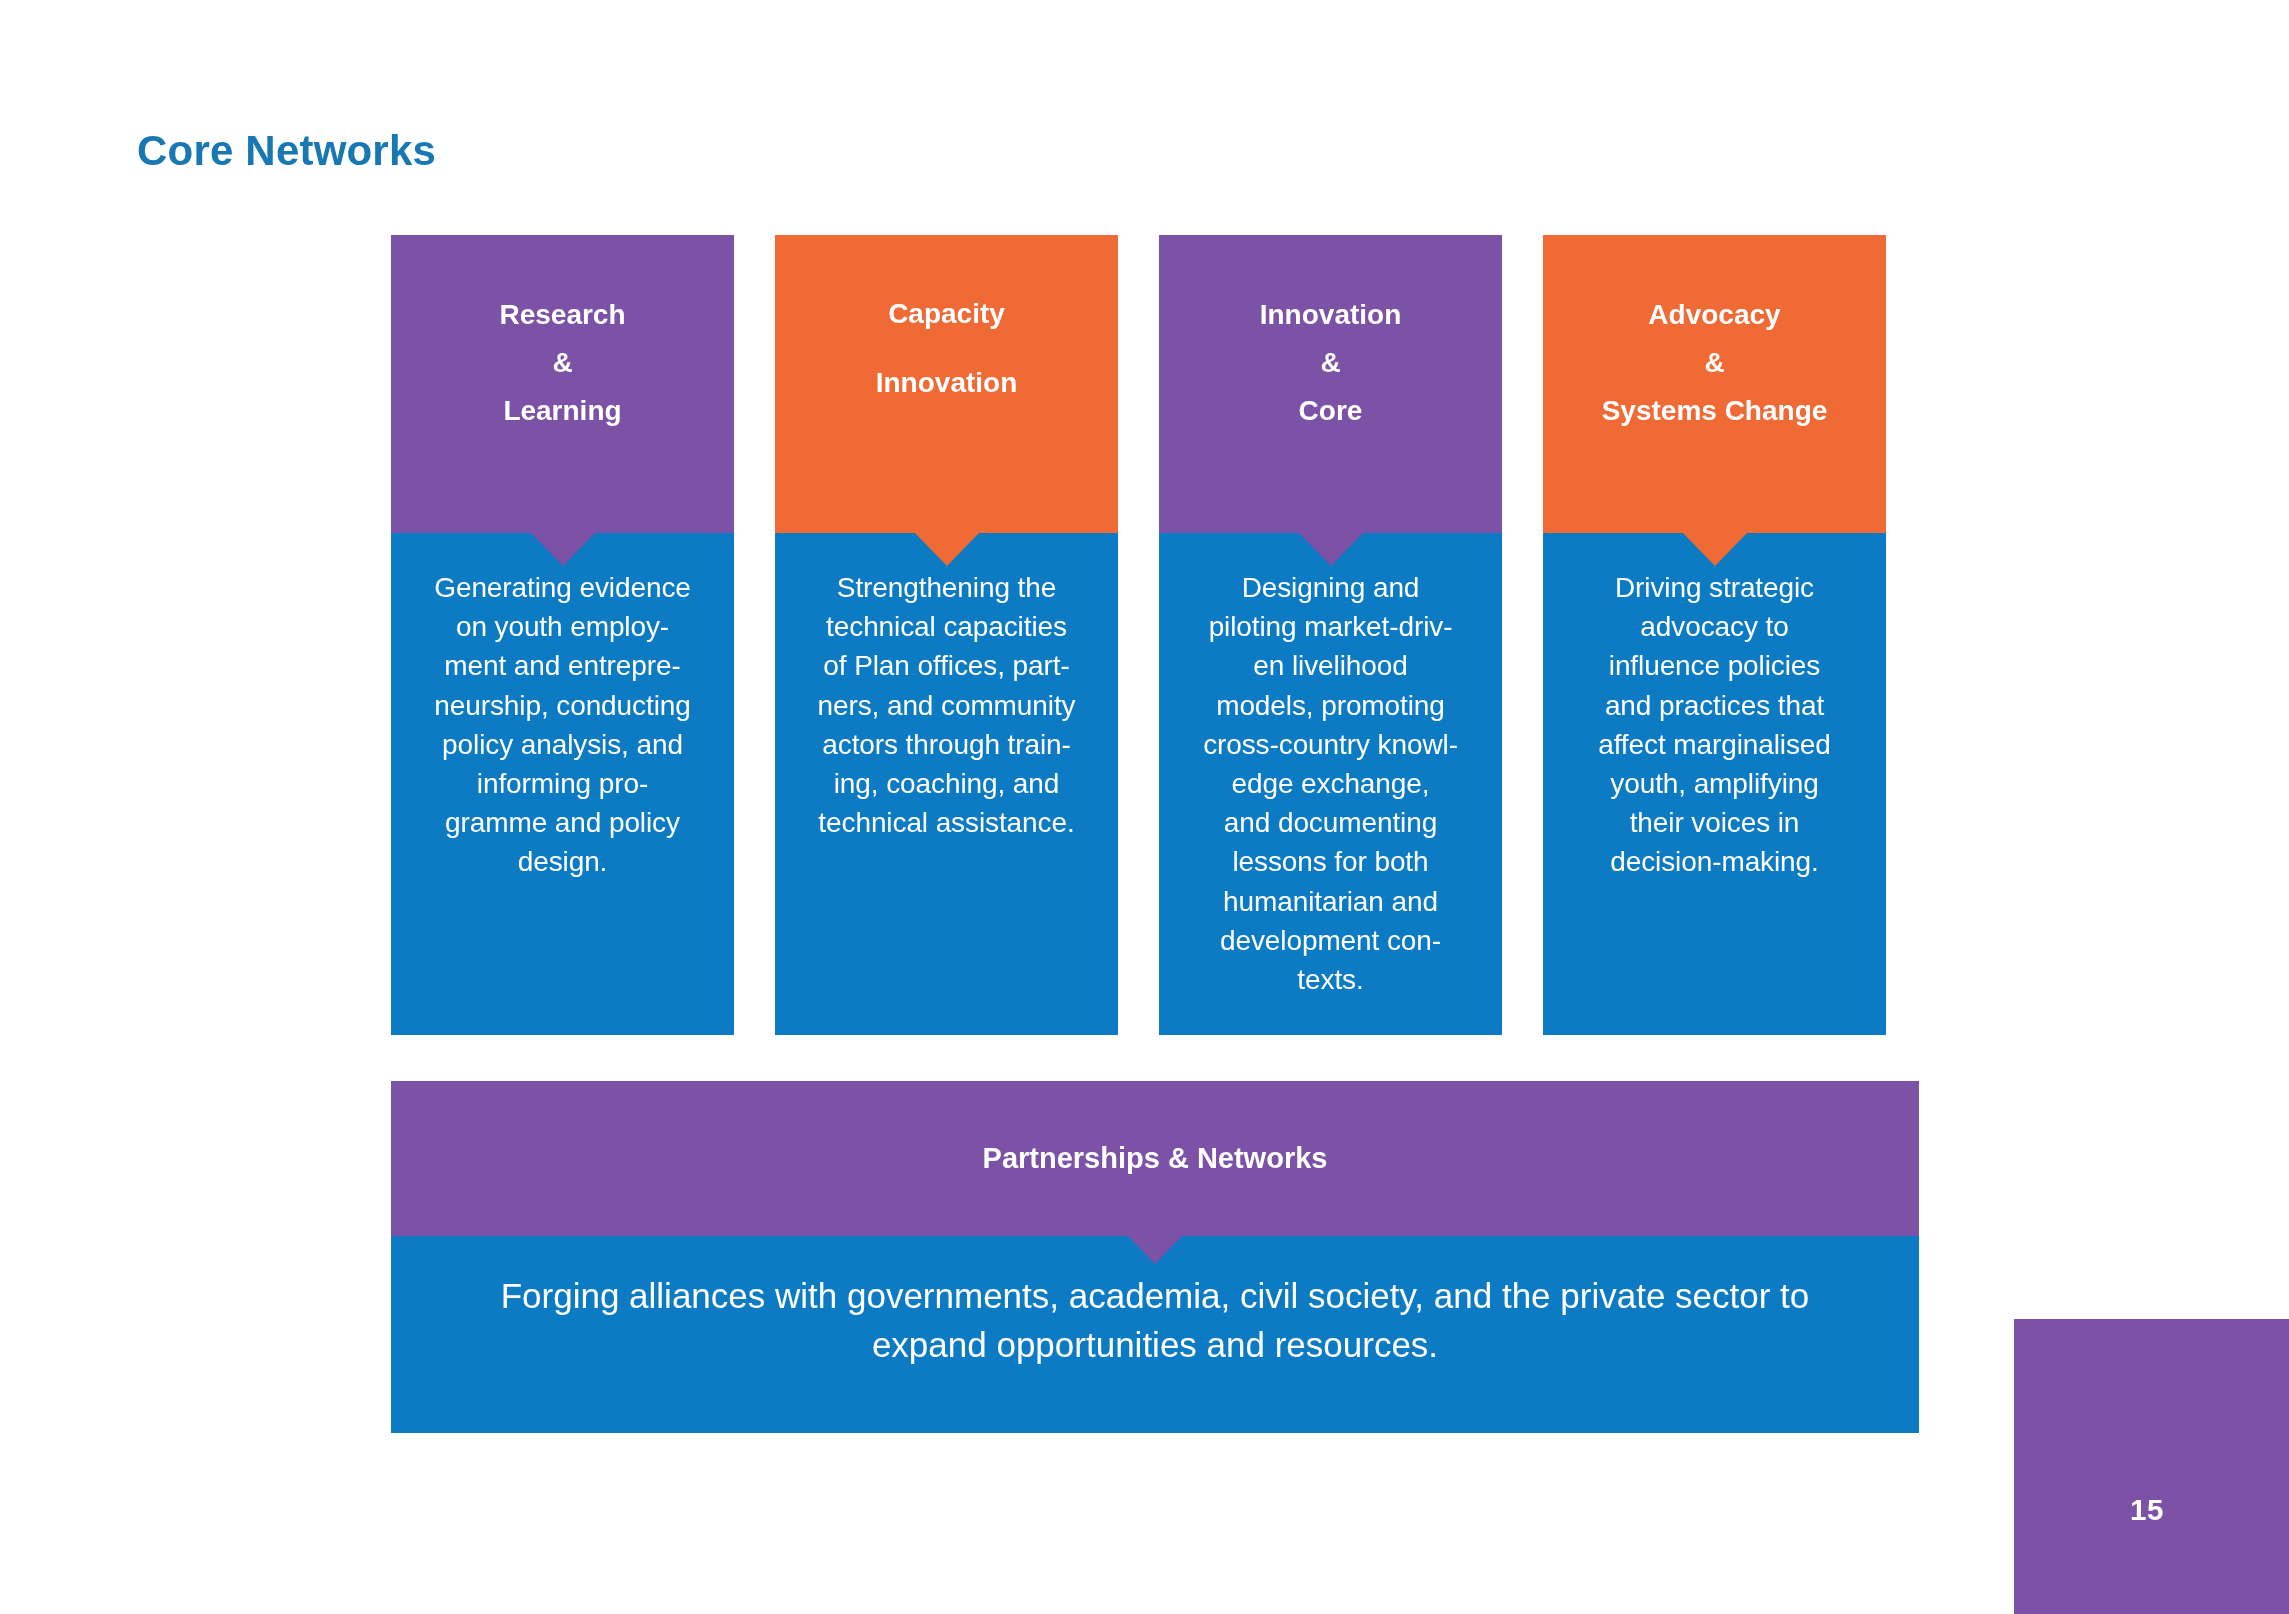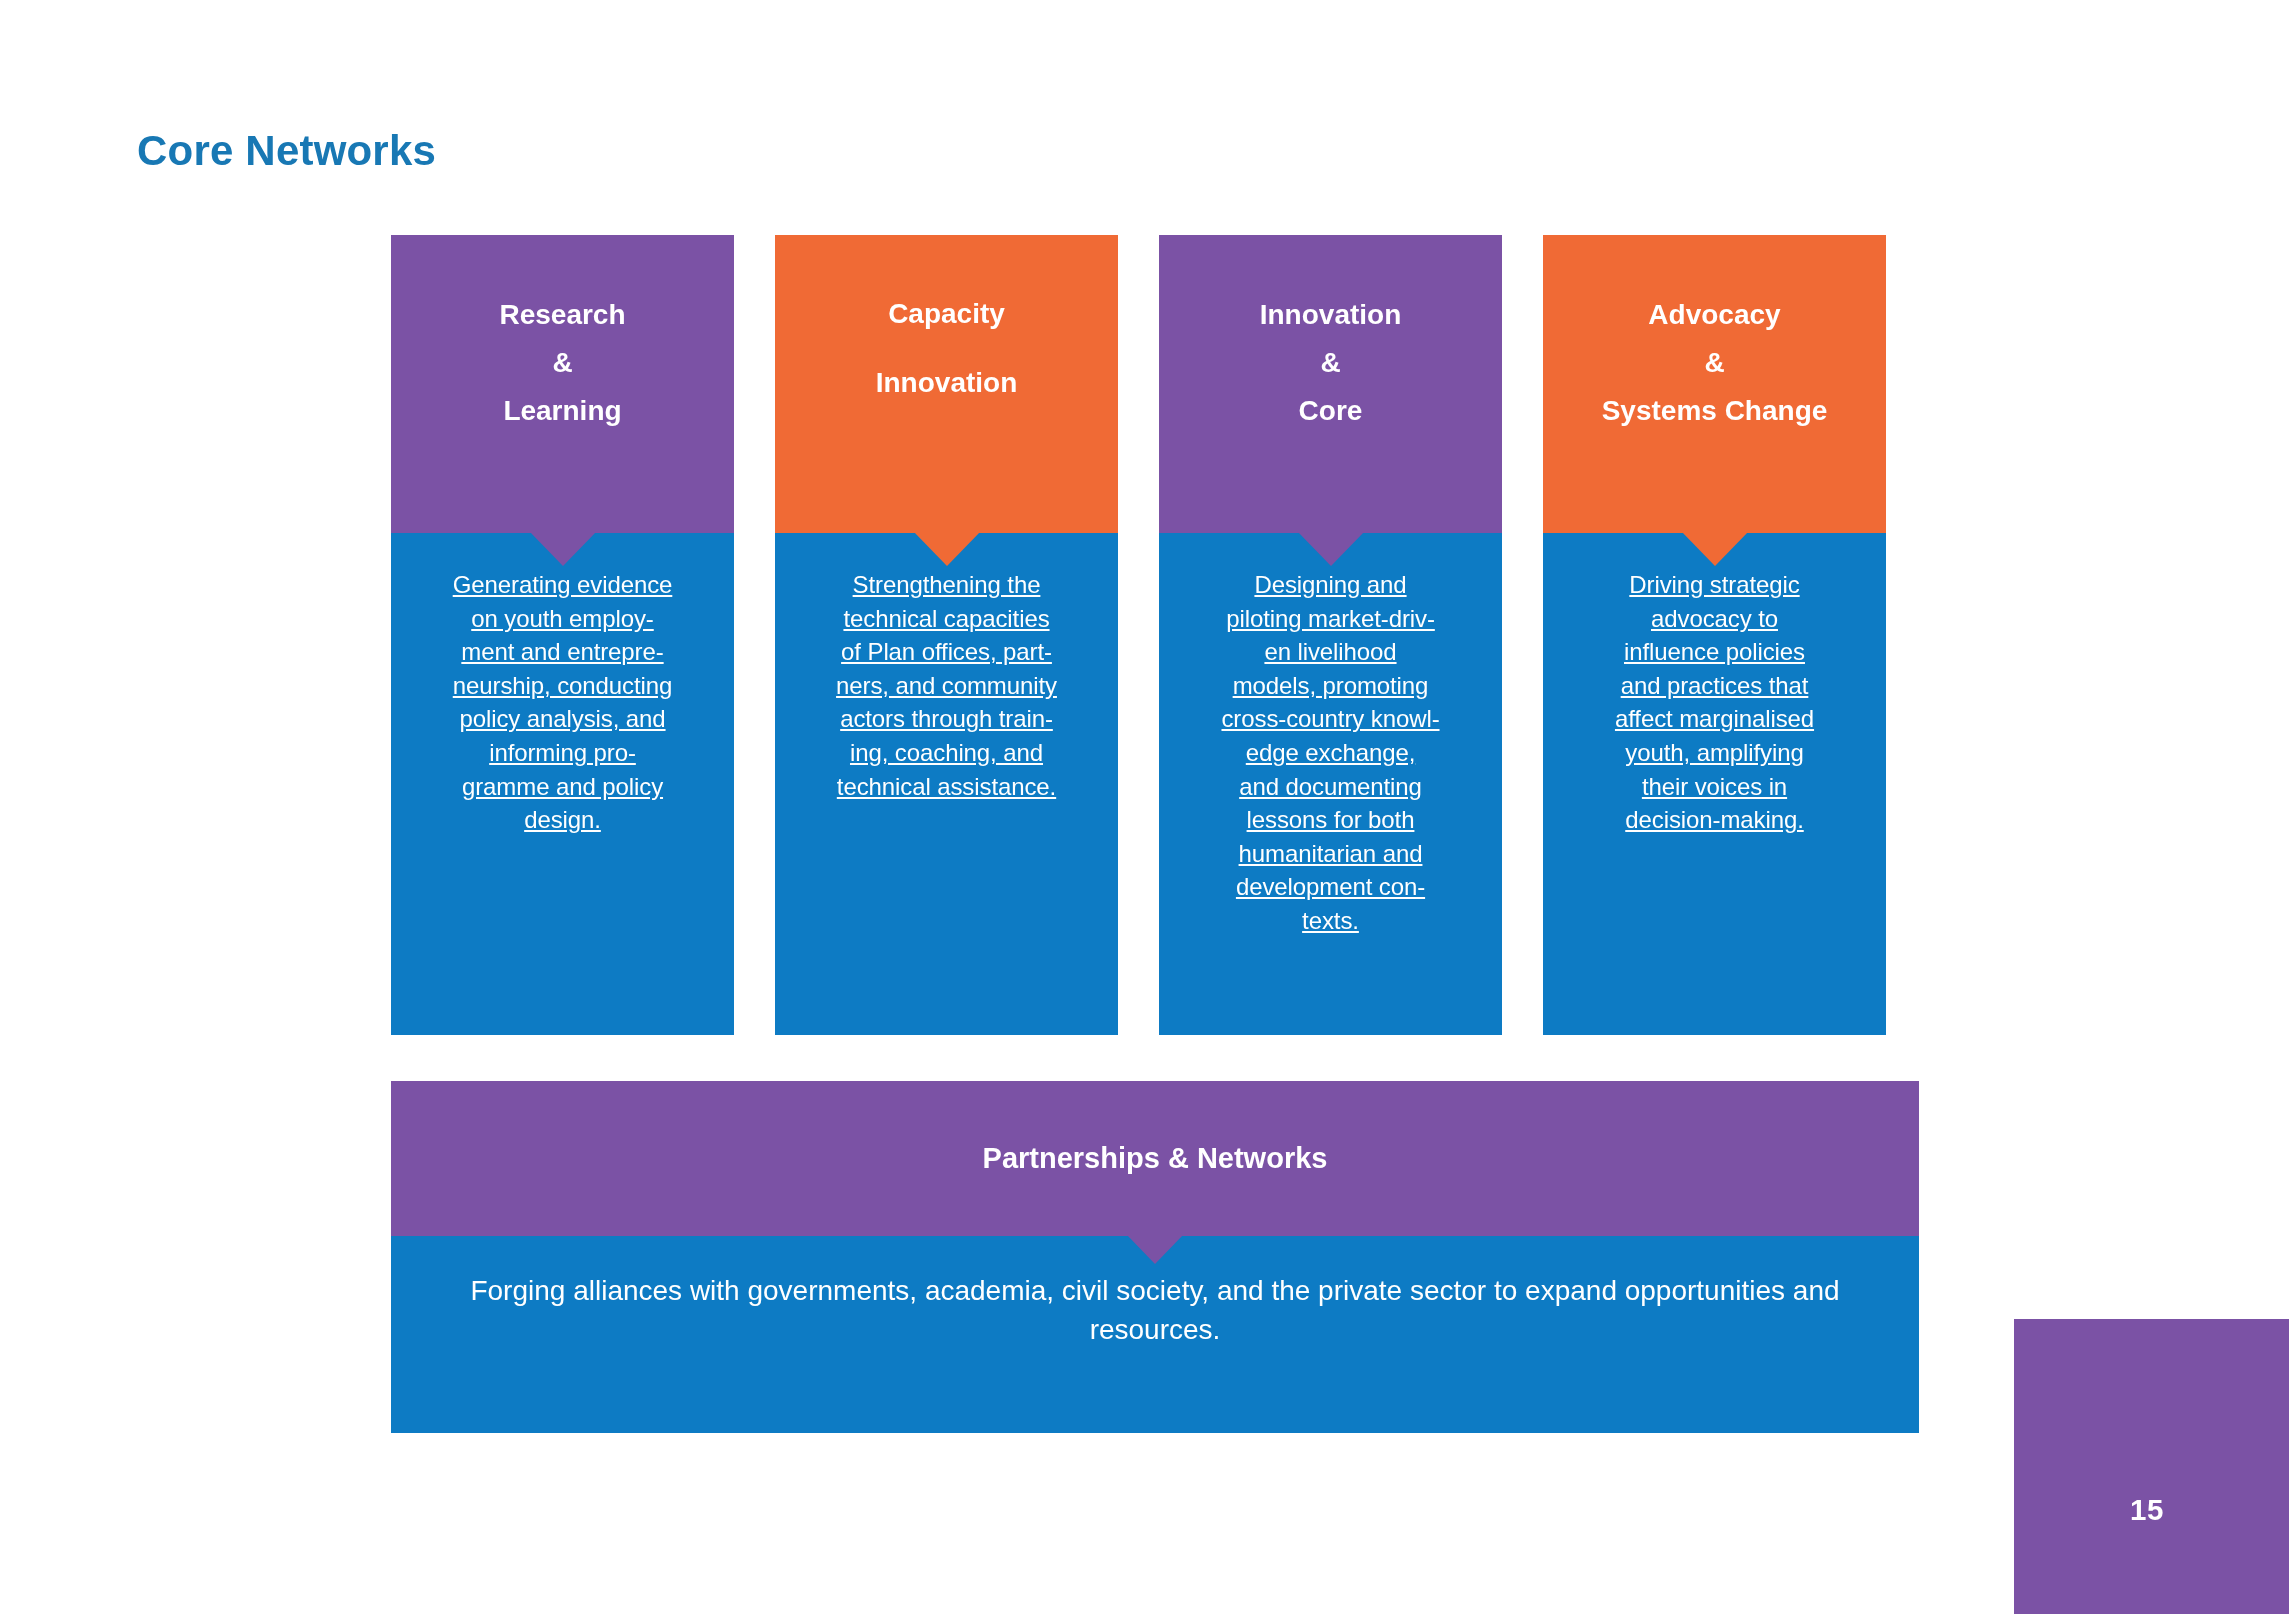--- a/index.html
+++ b/index.html
@@ -92,26 +92,25 @@
     border-top: 35px solid currentColor;
   }
 
   .col-body {
     flex: 1 1 auto;
     padding: 35px 3.7px 0 3.7px;
     box-sizing: border-box;
   }
   .body-text {
     color: #ffffff;
-    font-size: 24px;
+    font-size: 28px;
     line-height: 1.40;
     text-align: center;
     white-space: pre-line;
     letter-spacing: -0.1px;
-    text-decoration: underline;
   }
 
   
   #band {
     position: absolute;
     left: 391px;
     top: 1081px;
     width: 1528px;
     height: 352px;
     background: #0D7BC4;
@@ -140,21 +139,21 @@
     height: 0;
     border-left: 28px solid transparent;
     border-right: 28px solid transparent;
     border-top: 29.5px solid #7B52A5;
   }
   #band-body {
     padding: 35px 55px 0 55px;
   }
   #band-text {
     color: #ffffff;
-    font-size: 28px;
+    font-size: 35px;
     line-height: 1.40;
     text-align: center;
   }
 
   
   #page-deco {
     position: absolute;
     left: 2014px;
     top: 1319px;
     width: 276px;

